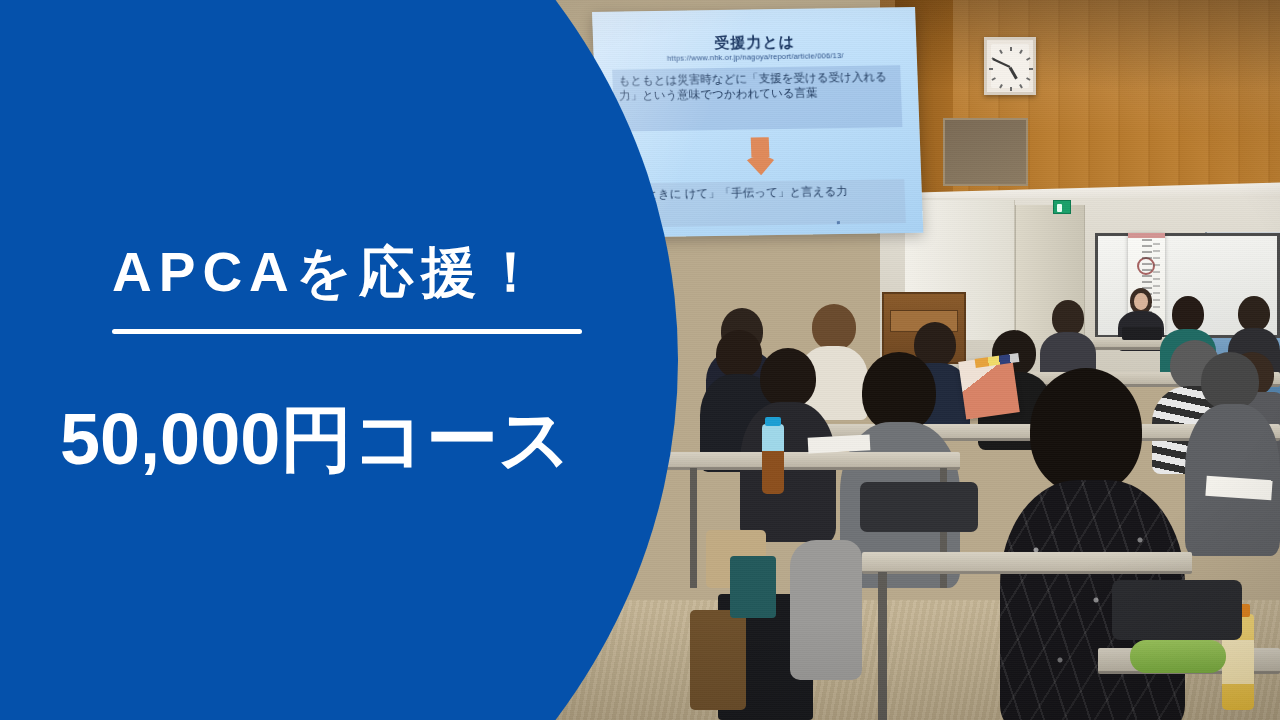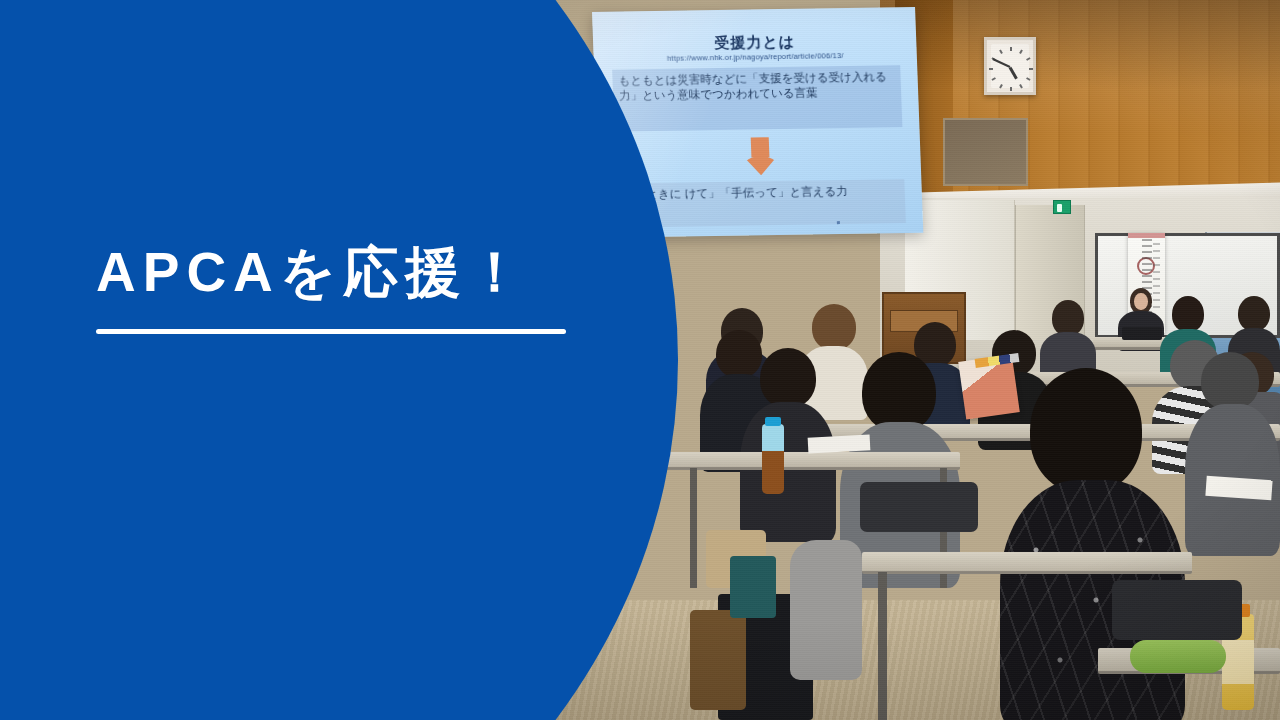--- a/index.html
+++ b/index.html
@@ -232,21 +232,21 @@
     width:1438px; height:1290px;
     border-radius:50%;
     background:#0551ab;
   }
   .blue-rect {
     position:absolute; left:0; top:0; width:250px; height:720px;
     background:#0551ab;
   }
 
   
-  .text-block { position:absolute; left:0; top:0; width:660px; height:720px; }
+  .text-block { position:absolute; left:16px; top:0; width:660px; height:720px; }
   .headline {
     position:absolute; left:96px; top:236px;
     color:#ffffff; font-size:55px; font-weight:bold;
     letter-spacing:7px; white-space:nowrap;
     text-shadow:0 1px 0 rgba(0,0,0,.05);
   }
   .divider {
     position:absolute; left:96px; top:329px; width:470px; height:5px;
     background:#ffffff; border-radius:3px;
   }
@@ -442,15 +442,16 @@
     <div class="photo-grain"></div>
     <div class="photo-vignette"></div>
   </div>
 
   <div class="blue-rect"></div>
   <div class="blue-blob"></div>
 
   <div class="text-block">
     <div class="headline">APCAを応援！</div>
     <div class="divider"></div>
+    <div class="subline">50,000円コース</div>
   </div>
 
 </div>
 
 </body></html>

